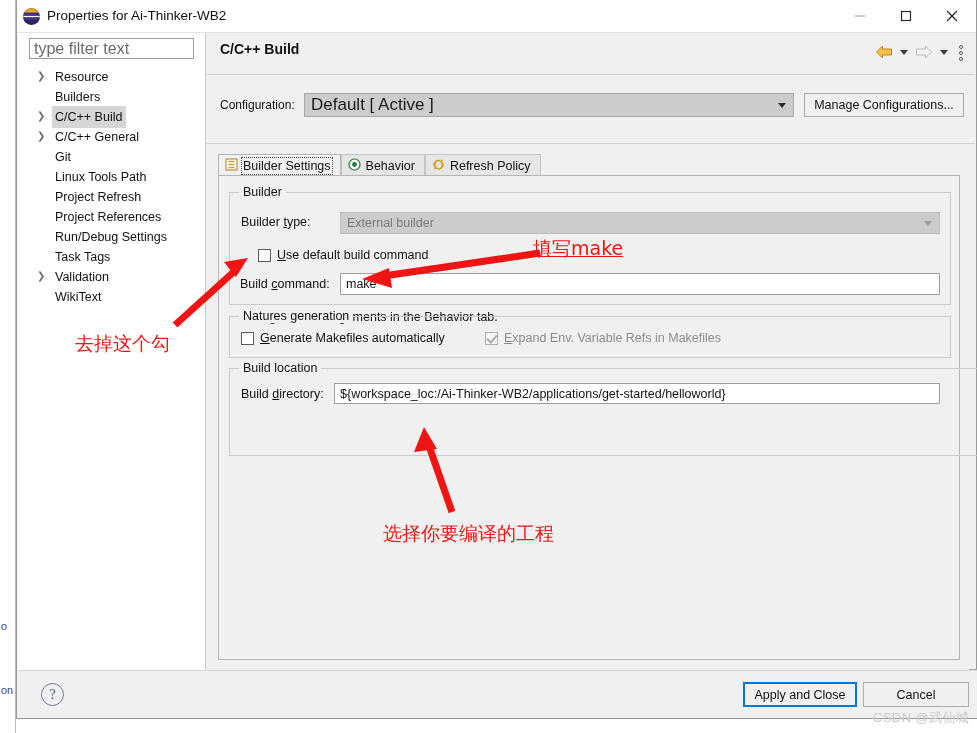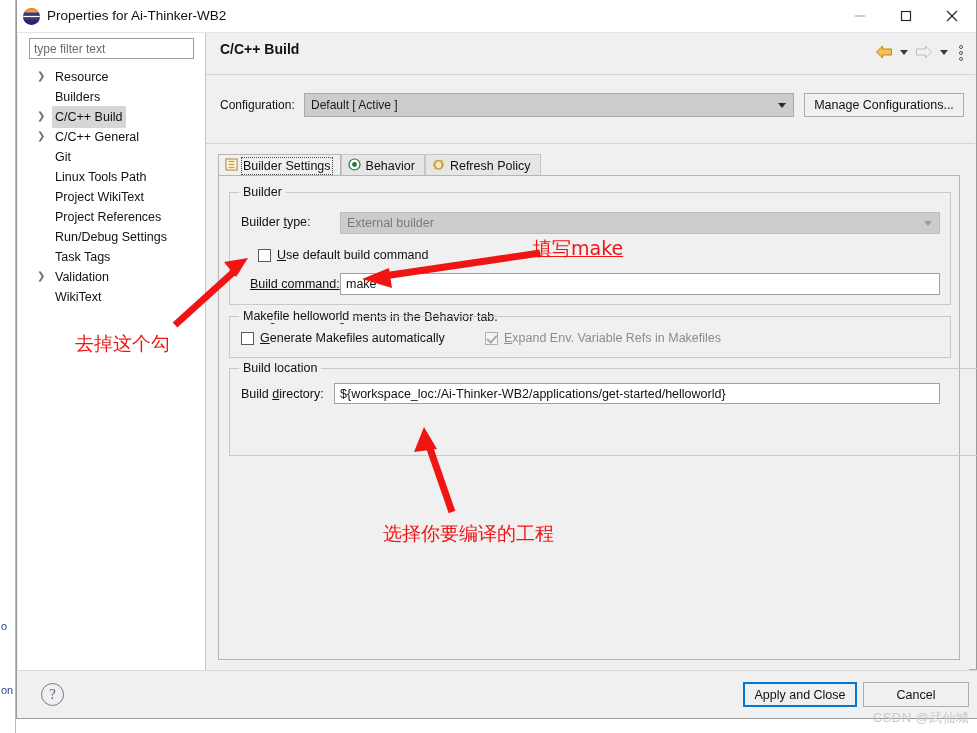--- a/index.html
+++ b/index.html
@@ -104,21 +104,21 @@
     border-right: 1px solid #c8c8c8;
     box-sizing: border-box;
   }
   #filter-input {
     position: absolute;
     left: 11px; top: 5px;
     width: 165px; height: 21px;
     border: 1px solid #9b9b9b;
     box-sizing: border-box;
     font-family: "Liberation Sans", sans-serif;
-    font-size: 12px;
+    font-size: 16px;
     color: #6b6b6b;
     padding: 0 4px;
     background: #ffffff;
     outline: none;
   }
   #filter-input::placeholder { color: #6b6b6b; opacity: 1; }
   #tree {
     position: absolute;
     left: 0;
     top: 33px;
@@ -226,21 +226,21 @@
   }
   #config-combo {
     position: absolute;
     left: 98px;
     top: 10px;
     width: 490px;
     height: 24px;
     background: #cccccc;
     border: 1px solid #a9a9a9;
     box-sizing: border-box;
-    font-size: 12px;
+    font-size: 17px;
     line-height: 22px;
     padding-left: 6px;
     color: #1a1a1a;
     cursor: default;
   }
   #config-combo .caret {
     position: absolute;
     right: 7px; top: 9px;
     width: 0; height: 0;
     border-left: 4px solid transparent;
@@ -546,21 +546,21 @@
         <span class="twisty">❯</span>
         <span class="lbl">C/C++ General</span>
       </div>
       <div class="tree-item">
         <span class="lbl">Git</span>
       </div>
       <div class="tree-item">
         <span class="lbl">Linux Tools Path</span>
       </div>
       <div class="tree-item">
-        <span class="lbl">Project WikiText</span>
+        <span class="lbl">Project Refresh</span>
       </div>
       <div class="tree-item">
         <span class="lbl">Project References</span>
       </div>
       <div class="tree-item">
         <span class="lbl">Run/Debug Settings</span>
       </div>
       <div class="tree-item">
         <span class="lbl">Task Tags</span>
       </div>
@@ -656,30 +656,30 @@
         <div class="ro-combo" style="left:110px; top:19px; width:600px; height:22px;">
           <span>External builder</span>
           <span class="caret"></span>
         </div>
 
         <div class="chk-row" style="left:28px; top:55px;">
           <span class="chk"></span>
           <span class="chk-label"><span class="u">U</span>se default build command</span>
         </div>
 
-        <div class="fld-label" style="left:20px; top:84px;text-decoration:underline;">
+        <div class="fld-label" style="left:10px; top:84px;">
           Build <span class="u">c</span>ommand:
         </div>
         <input class="txt-input" style="left: 110px; top: 80px; width: 600px; height: 22px;" type="text" value="make">
       </div>
 
       <div class="fld-label" style="position:absolute; left:21px; top:134px;">Configure build arguments in the Behavior tab.</div>
 
       <div class="group" id="grp-makefile">
-        <div class="group-title">Makefile helloworld</div>
+        <div class="group-title">Natures generation</div>
 
         <div class="chk-row" style="left:11px; top:14px;">
           <span class="chk"></span>
           <span class="chk-label"><span class="u">G</span>enerate Makefiles automatically</span>
         </div>
 
         <div class="chk-row disabled" style="left:255px; top:14px;">
           <span class="chk checked disabled"></span>
           <span class="chk-label"><span class="u">E</span>xpand Env. Variable Refs in Makefiles</span>
         </div>

